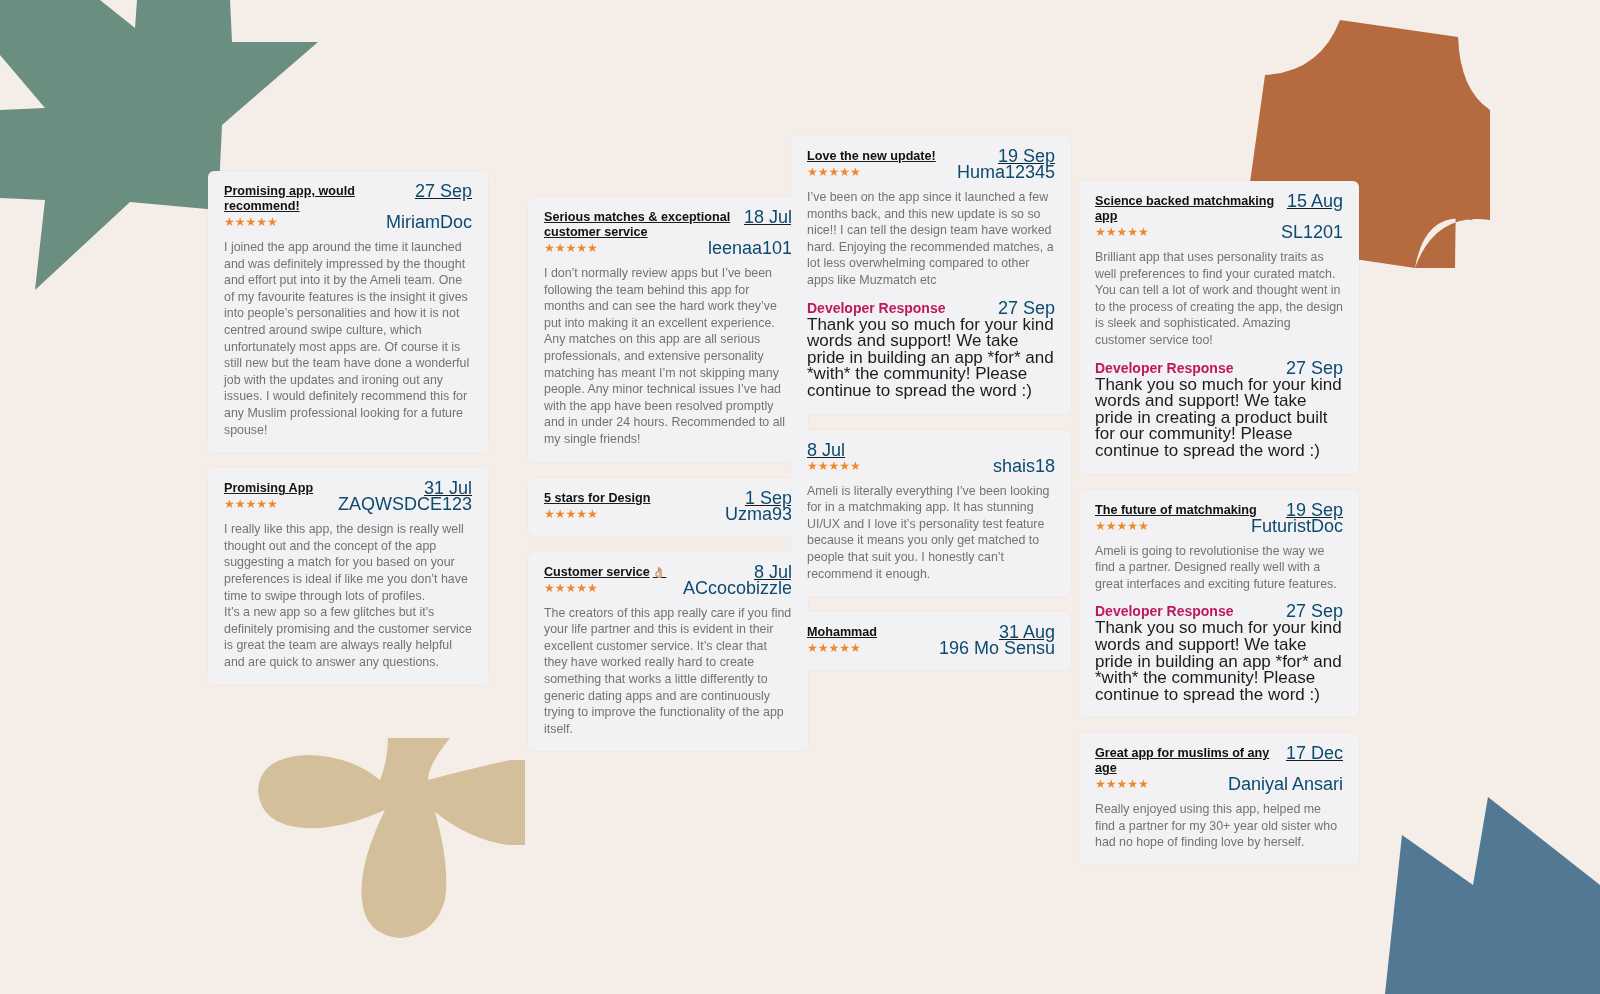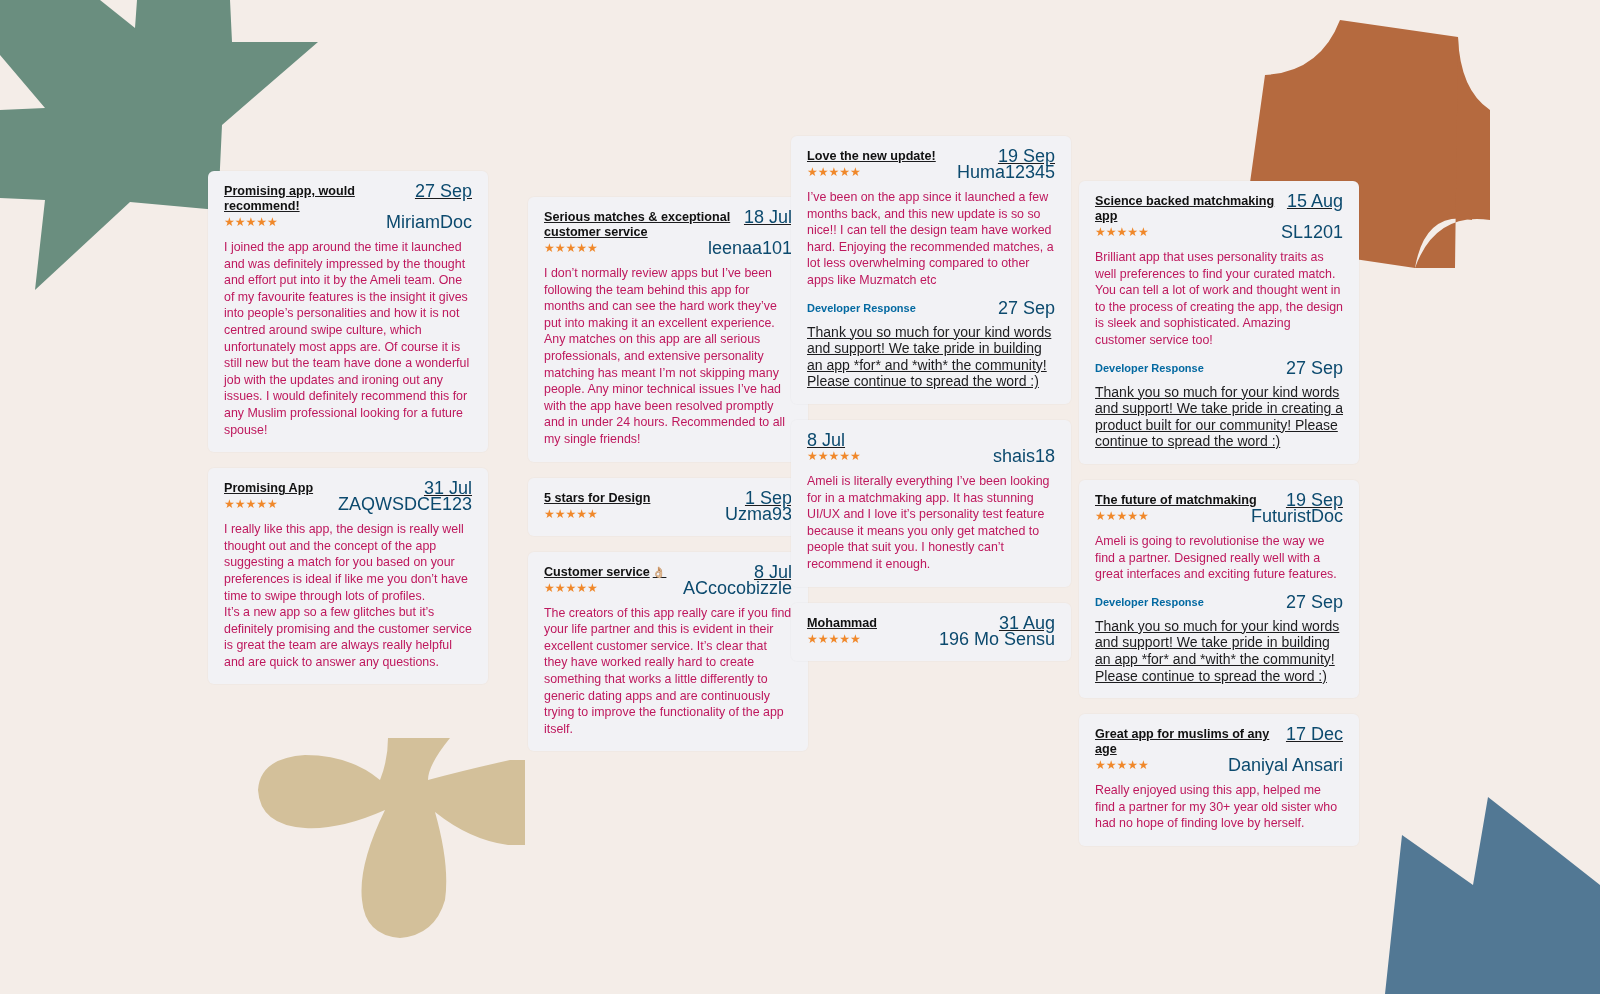--- a/index.html
+++ b/index.html
@@ -60,42 +60,41 @@
     }
     .stars {
       color: #f0882a;
       font-size: 12px;
       letter-spacing: 0px;
       line-height: 15px;
     }
     .body {
       font-size: 12.4px;
       line-height: 16.6px;
-      color: #be185d;
+      color: #737373;
       margin-top: 9px;
       white-space: pre-line;
     }
     .dev {
       margin-top: 12px;
     }
     .dev-head {
       display: flex;
       justify-content: space-between;
     }
     .dev-title {
       font-weight: 700;
-      font-size: 11px;
-      line-height: 15px;
-      color: #0369a1;
+      font-size: 14px;
+      line-height: 15px;
+      color: #be185d;
     }
     .dev-body {
-      font-size: 14px;
+      font-size: 17px;
       line-height: 16.6px;
-      margin-top: 8px;
-      text-decoration: underline;
+      margin-top: 1px;
     }
     .emoji {
       font-size: 11px;
       margin-left: 3px;
     }
   </style>
 </head>
 <body>
 
 <svg class="deco" style="left:0;top:0" width="330" height="300" viewBox="0 0 330 300">

